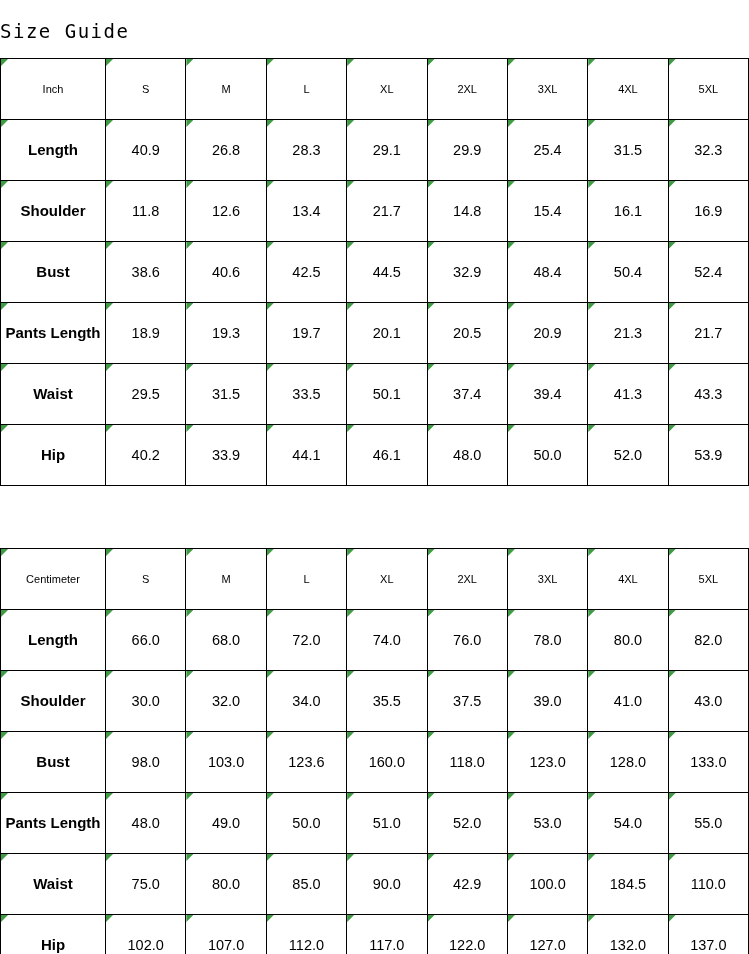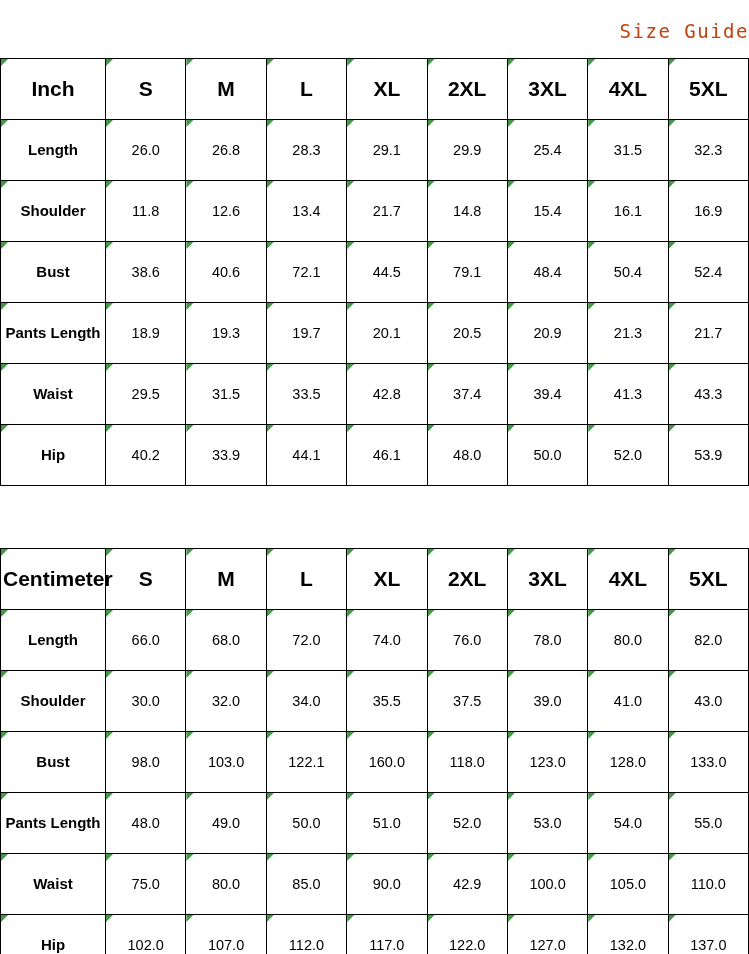--- a/index.html
+++ b/index.html
@@ -15,45 +15,45 @@
     overflow: hidden;
   }
   .page {
     position: relative;
     width: 749px;
     height: 954px;
     box-sizing: border-box;
     padding: 0;
   }
   .title {
-    text-align: right;
+    text-align: left;
     font-family: "DejaVu Sans Mono", monospace;
     font-size: 19px;
     letter-spacing: 1.5px;
-    color: #c2410c;
+    color: #000000;
     padding-top: 20px;
     padding-bottom: 16px;
   }
   table.size-table {
     border-collapse: collapse;
     width: 749px;
     table-layout: fixed;
   }
   table.size-table td, table.size-table th {
     border: 1px solid #000000;
     text-align: center;
     vertical-align: middle;
     font-size: 14.5px;
     height: 56px;
     padding: 2px 2px;
     position: relative;
   }
   table.size-table th {
-    font-weight: bold;
-    font-size: 21px;
+    font-weight: normal;
+    font-size: 11px;
   }
   table.size-table th.rowhead,
   table.size-table td.rowhead {
     font-weight: bold;
     font-size: 15px;
     line-height: 1.15;
     margin-left: 28px;
   }
   
   td.mark::before, th.mark::before {
@@ -90,21 +90,21 @@
         <th class="mark">XL</th>
         <th class="mark">2XL</th>
         <th class="mark">3XL</th>
         <th class="mark">4XL</th>
         <th class="mark">5XL</th>
       </tr>
     </thead>
     <tbody>
       <tr>
         <td class="rowhead mark">Length</td>
-        <td class="mark">26.0</td>
+        <td class="mark">40.9</td>
         <td class="mark">26.8</td>
         <td class="mark">28.3</td>
         <td class="mark">29.1</td>
         <td class="mark">29.9</td>
         <td class="mark">25.4</td>
         <td class="mark">31.5</td>
         <td class="mark">32.3</td>
       </tr>
       <tr>
         <td class="rowhead mark">Shoulder</td>
@@ -114,44 +114,44 @@
         <td class="mark">21.7</td>
         <td class="mark">14.8</td>
         <td class="mark">15.4</td>
         <td class="mark">16.1</td>
         <td class="mark">16.9</td>
       </tr>
       <tr>
         <td class="rowhead mark">Bust</td>
         <td class="mark">38.6</td>
         <td class="mark">40.6</td>
-        <td class="mark">72.1</td>
+        <td class="mark">42.5</td>
         <td class="mark">44.5</td>
-        <td class="mark">79.1</td>
+        <td class="mark">32.9</td>
         <td class="mark">48.4</td>
         <td class="mark">50.4</td>
         <td class="mark">52.4</td>
       </tr>
       <tr>
         <td class="rowhead mark">Pants Length</td>
         <td class="mark">18.9</td>
         <td class="mark">19.3</td>
         <td class="mark">19.7</td>
         <td class="mark">20.1</td>
         <td class="mark">20.5</td>
         <td class="mark">20.9</td>
         <td class="mark">21.3</td>
         <td class="mark">21.7</td>
       </tr>
       <tr>
         <td class="rowhead mark">Waist</td>
         <td class="mark">29.5</td>
         <td class="mark">31.5</td>
         <td class="mark">33.5</td>
-        <td class="mark">42.8</td>
+        <td class="mark">50.1</td>
         <td class="mark">37.4</td>
         <td class="mark">39.4</td>
         <td class="mark">41.3</td>
         <td class="mark">43.3</td>
       </tr>
       <tr>
         <td class="rowhead mark">Hip</td>
         <td class="mark">40.2</td>
         <td class="mark">33.9</td>
         <td class="mark">44.1</td>
@@ -200,21 +200,21 @@
         <td class="mark">35.5</td>
         <td class="mark">37.5</td>
         <td class="mark">39.0</td>
         <td class="mark">41.0</td>
         <td class="mark">43.0</td>
       </tr>
       <tr>
         <td class="rowhead mark">Bust</td>
         <td class="mark">98.0</td>
         <td class="mark">103.0</td>
-        <td class="mark">122.1</td>
+        <td class="mark">123.6</td>
         <td class="mark">160.0</td>
         <td class="mark">118.0</td>
         <td class="mark">123.0</td>
         <td class="mark">128.0</td>
         <td class="mark">133.0</td>
       </tr>
       <tr>
         <td class="rowhead mark">Pants Length</td>
         <td class="mark">48.0</td>
         <td class="mark">49.0</td>
@@ -226,21 +226,21 @@
         <td class="mark">55.0</td>
       </tr>
       <tr>
         <td class="rowhead mark">Waist</td>
         <td class="mark">75.0</td>
         <td class="mark">80.0</td>
         <td class="mark">85.0</td>
         <td class="mark">90.0</td>
         <td class="mark">42.9</td>
         <td class="mark">100.0</td>
-        <td class="mark">105.0</td>
+        <td class="mark">184.5</td>
         <td class="mark">110.0</td>
       </tr>
       <tr>
         <td class="rowhead mark">Hip</td>
         <td class="mark">102.0</td>
         <td class="mark">107.0</td>
         <td class="mark">112.0</td>
         <td class="mark">117.0</td>
         <td class="mark">122.0</td>
         <td class="mark">127.0</td>

